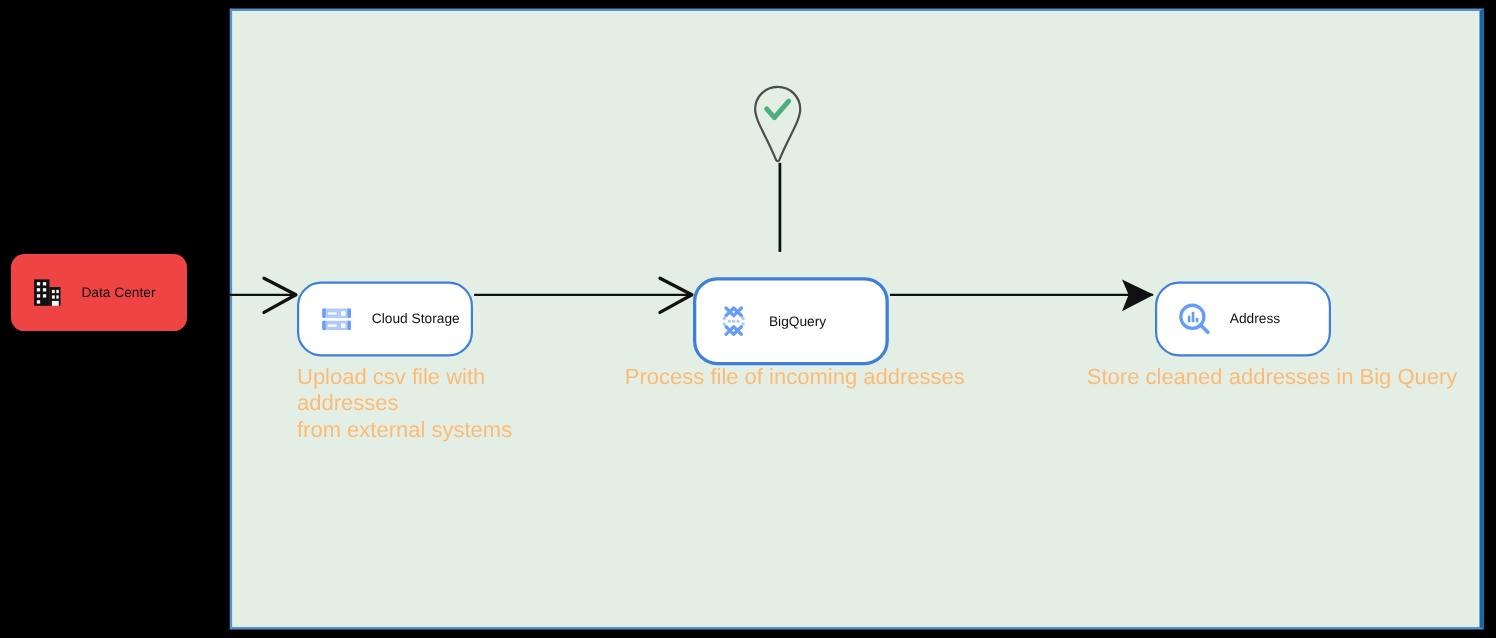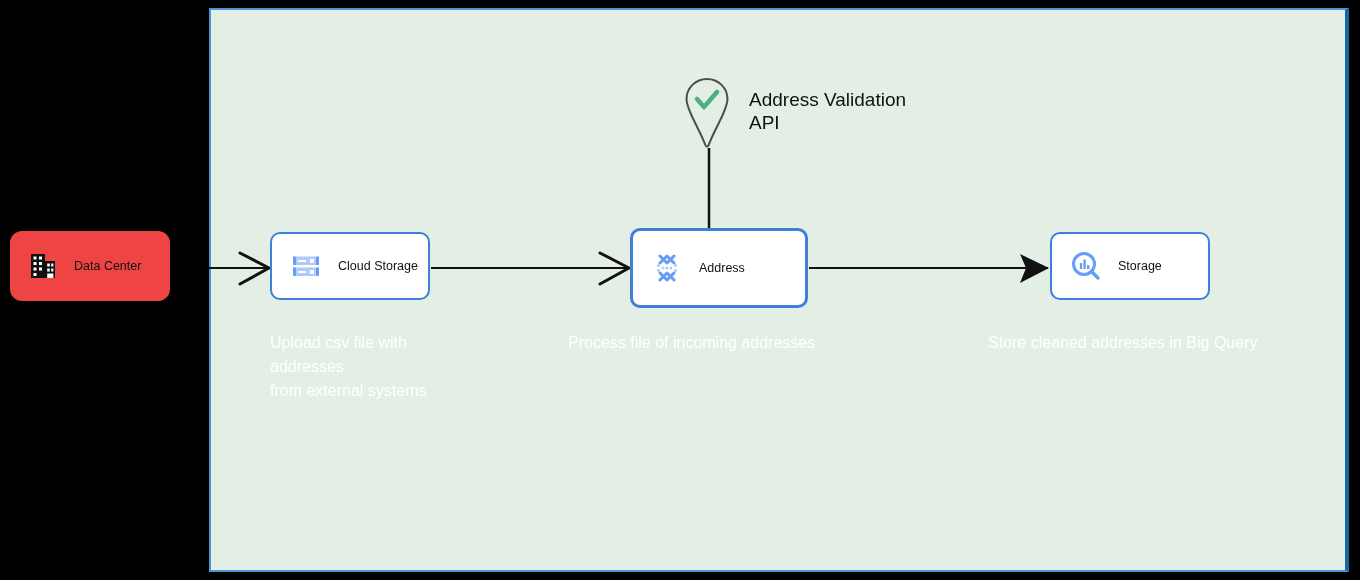--- a/index.html
+++ b/index.html
@@ -53,24 +53,25 @@
     font-size: 12.5px;
     color: #111111;
     white-space: nowrap;
   }
 
   
   .node {
     position: absolute;
     background: #ffffff;
     border: 2px solid #3f7fdc;
-    border-radius: 10px;
+    border-radius: 22px;
     display: flex;
     align-items: center;
     box-sizing: border-box;
+    margin-top: 24px;
   }
   .node .node-icon {
     flex: 0 0 auto;
     margin-left: 18px;
     width: 32px;
     height: 32px;
   }
   .node .node-label {
     margin-left: 16px;
     font-size: 12.5px;
@@ -101,23 +102,23 @@
     margin-top: 12px;
     font-size: 19px;
     line-height: 23px;
     color: #111111;
     white-space: pre-line;
   }
 
   
   .caption {
     position: absolute;
-    font-size: 16px;
+    font-size: 20px;
     line-height: 24px;
-    color: #ffffff;
+    color: #fdba74;
     white-space: pre-line;
   }
   #caption-storage  { left: 270px; top: 331px; width: 210px; }
   #caption-dataflow { left: 568px; top: 331px; width: 360px; }
   #caption-bigquery { left: 988px; top: 331px; width: 360px; }
 
   
   #connectors {
     position: absolute;
     left: 0;
@@ -210,45 +211,43 @@
 
       <circle cx="7.5" cy="13.5" r="1.6" fill="#aecbfa"></circle>
       <circle cx="7.5" cy="18.5" r="1.6" fill="#aecbfa"></circle>
       <circle cx="24.5" cy="13.5" r="1.6" fill="#aecbfa"></circle>
       <circle cx="24.5" cy="18.5" r="1.6" fill="#aecbfa"></circle>
       <circle cx="12" cy="16" r="1.5" fill="#aecbfa"></circle>
       <circle cx="20" cy="16" r="1.5" fill="#aecbfa"></circle>
       <circle cx="16" cy="16" r="1.5" fill="#aecbfa"></circle>
     </svg>
   </span>
-  <span class="node-label">Address</span>
+  <span class="node-label">BigQuery</span>
 </div>
 
 <div class="node" id="node-bigquery">
   <span class="node-icon">
     <svg viewBox="0 0 32 32" width="32" height="32" xmlns="http://www.w3.org/2000/svg">
       <circle cx="14" cy="14" r="10.5" fill="none" stroke="#669df6" stroke-width="3"></circle>
       <rect x="9.8" y="13" width="2.4" height="6" fill="#669df6"></rect>
       <rect x="13.4" y="9.5" width="2.4" height="9.5" fill="#669df6"></rect>
       <rect x="17" y="15" width="2.4" height="4" fill="#669df6"></rect>
       <line x1="21.5" y1="21.5" x2="28" y2="28" stroke="#669df6" stroke-width="3.4" stroke-linecap="round"></line>
     </svg>
   </span>
-  <span class="node-label">Storage</span>
+  <span class="node-label">Address</span>
 </div>
 
 <div id="api-node">
   <span class="pin-icon">
     <svg viewBox="0 0 48 76" width="48" height="76" xmlns="http://www.w3.org/2000/svg">
       <path d="M24 3 C12.5 3 3.5 12 3.5 23.2 C3.5 34 14 48 22.6 69.5
                C23.1 70.7 24.9 70.7 25.4 69.5 C34 48 44.5 34 44.5 23.2
                C44.5 12 35.5 3 24 3 Z" fill="none" stroke="#4d4d4d" stroke-width="2"></path>
       <polyline points="14,23 21,31 34,16" fill="none" stroke="#4caf7d" stroke-width="4.5" stroke-linecap="round" stroke-linejoin="round"></polyline>
     </svg>
   </span>
-  <span class="api-label">Address Validation
-API</span>
 </div>
 
 <div class="caption" id="caption-storage">Upload csv file with addresses
 from external systems</div>
 <div class="caption" id="caption-dataflow">Process file of incoming addresses</div>
 <div class="caption" id="caption-bigquery">Store cleaned addresses in Big Query</div>
 
 </body></html>

